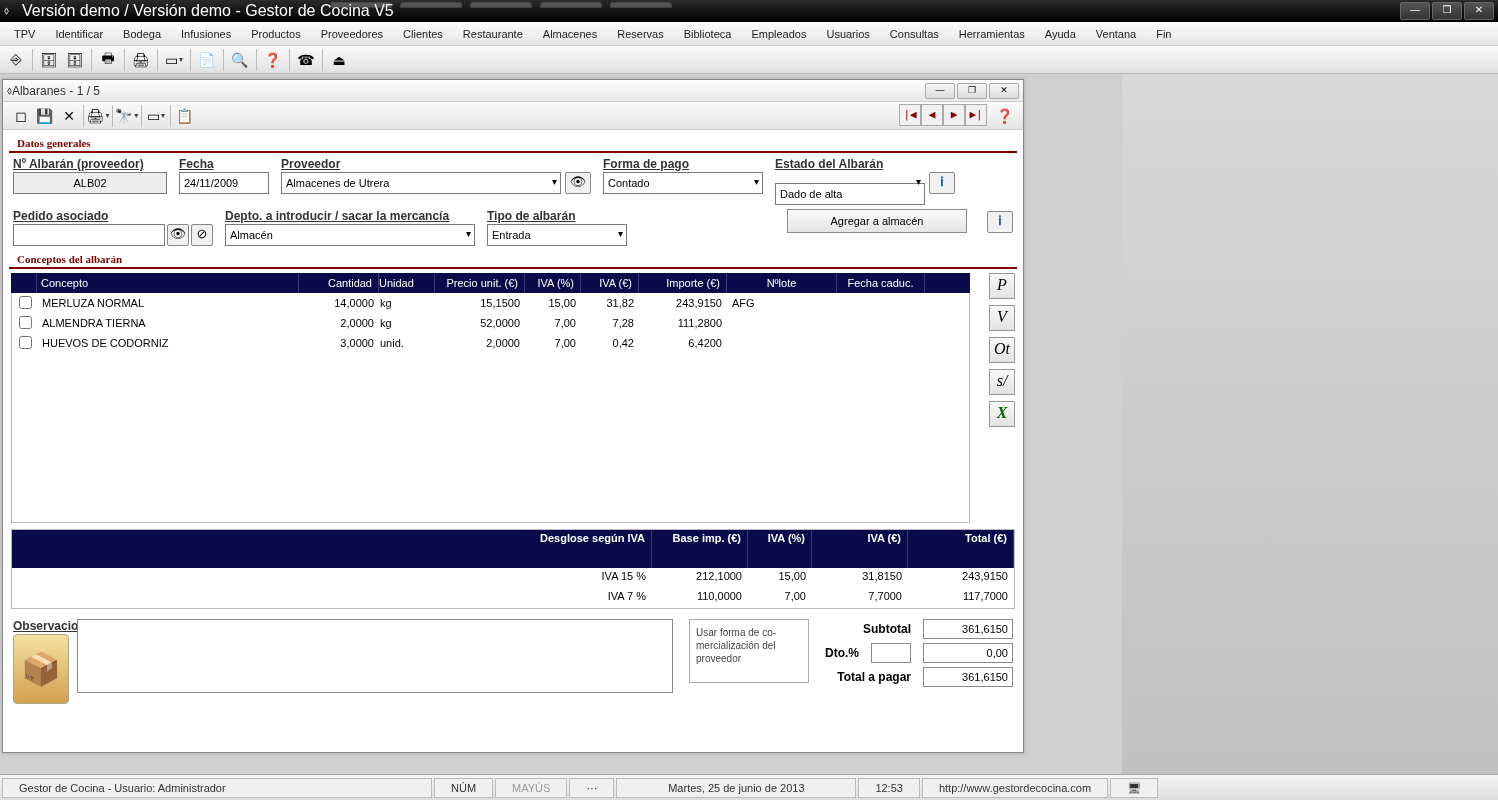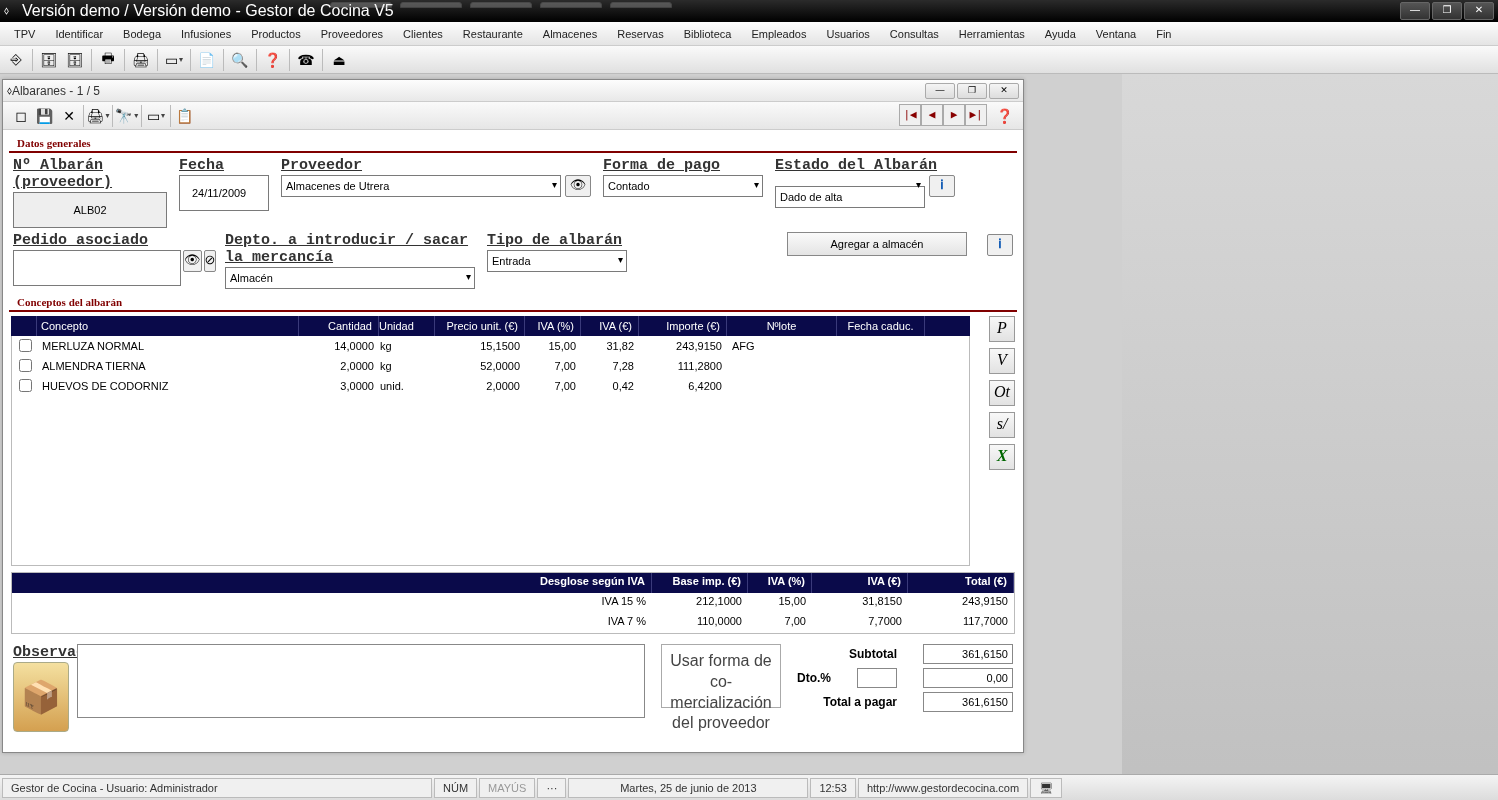--- a/index.html
+++ b/index.html
@@ -22,23 +22,23 @@
 .child-title{height:22px;background:linear-gradient(#fdfdfd,#e8e8e8);border-bottom:1px solid #ccc;display:flex;align-items:center;padding:0 4px}
 .child-title-text{flex:1;font-size:12px;color:#333}
 .child-wbtn{width:30px;height:16px;border:1px solid #aaa;background:linear-gradient(#f4f4f4,#ddd);margin-left:2px;text-align:center;font-size:9px;line-height:13px;border-radius:2px;cursor:pointer}
 .child-toolbar{height:28px;background:linear-gradient(#fafafa,#e6e6e6);border-bottom:1px solid #ccc;display:flex;align-items:center;padding:0 6px}
 .nav-group{margin-left:auto;display:flex;gap:0}
 .nav-btn{width:22px;height:22px;border:1px solid #aaa;background:#f0f0f0;text-align:center;line-height:20px;font-size:11px;cursor:pointer;font-family:monospace;color:#800}
 .section-header{font-family:Verdana;font-weight:bold;color:#800000;font-size:11px;padding:5px 8px 2px;border-bottom:2px solid #800000;margin:2px 6px 4px}
 .form-area{padding:0 10px;display:grid;row-gap:2px}
 .form-row1{display:flex;gap:12px;align-items:flex-start}
 .field{display:flex;flex-direction:column;gap:1px}
-.field-label{font-family:Liberation Mono, monospace;font-size:15px;color:#333}
+.field-label{font-family:Liberation Sans, sans-serif;font-size:12px;color:#333}
 .field-label.u{font-weight:bold;text-decoration:underline}
-.txt-input{border:1px solid #7a7a7a;height:36px;padding:0 12px;background:#fff}
+.txt-input{border:1px solid #7a7a7a;height:22px;padding:0 4px;background:#fff}
 .txt-input[readonly]{background:#eee;text-align:center}
 .combo{border:1px solid #7a7a7a;height:22px;background:#fff;padding:0 4px;appearance:none;position:relative}
 .combo-wrap{position:relative}
 .combo-wrap::after{content:"▾";position:absolute;right:4px;top:4px;pointer-events:none;font-size:10px}
 .eye-btn,.info-btn{width:26px;height:22px;border:1px solid #888;background:#f0f0f0;text-align:center;font-size:13px;line-height:18px;cursor:pointer;border-radius:2px}
 .info-btn{font-weight:bold;color:#0050b0;margin-left:4px}
 .btn-wide{width:180px;height:24px;border:1px solid #888;background:linear-gradient(#fafafa,#e4e4e4);cursor:pointer}
 .grid-head{background:#0a0a4a;color:#fff;display:flex;height:20px;align-items:center;font-size:11px}
 .grid-body{height:230px;background:#fff;overflow:auto;border:1px solid #bbb;border-top:none}
 .grid-row{display:flex;height:20px;align-items:center;border-bottom:0}
@@ -52,39 +52,39 @@
 .c-imp{width:88px;text-align:right;padding-right:6px}
 .c-lote{width:110px;text-align:center}
 .c-cad{width:88px;text-align:center}
 .chk-col{width:26px;text-align:center}
 .grid-head .cell{border-right:1px solid #3a3a7a;height:100%;line-height:20px;font-weight:normal}
 .side-tools{display:flex;flex-direction:column;gap:6px;margin-left:4px}
 .side-btn{width:26px;height:26px;border:1px solid #999;background:linear-gradient(#f8f8f8,#e2e2e2);font-style:italic;font-family:Georgia;font-size:16px;text-align:center;line-height:22px;cursor:pointer}
 .conceptos-wrap{display:flex;padding:0 8px;gap:15px}
 .conceptos-inner{flex:1}
 .iva-grid{margin:6px 8px;background:#fff;border:1px solid #bbb}
-.iva-head{background:#0a0a4a;color:#fff;display:flex;height:20px}
+.iva-head{background:#0a0a4a;color:#fff;display:flex;height:38px}
 .iva-head .cell{border-right:1px solid #3a3a7a;padding:2px 6px;text-align:right}
 .iva-row{display:flex;height:20px}
 .iva-row .cell{padding:2px 6px;text-align:right}
 .iva-c1{flex:1}
 .iva-c2{width:96px}
 .iva-c3{width:64px}
 .iva-c4{width:96px}
 .iva-c5{width:106px}
 .obs-area{display:flex;align-items:flex-start;padding:4px 10px;gap:8px}
 .obs-icon{width:56px;height:70px;background:linear-gradient(#f4e0a0,#d4a050);border:1px solid #aa8;border-radius:4px;display:flex;align-items:center;justify-content:center;font-size:32px}
 .obs-text{flex:1;height:74px;border:1px solid #888;resize:none;padding:2px}
 .totals{display:flex;flex-direction:column;gap:4px;margin-left:8px}
-.total-row{display:flex;align-items:center;gap:26px;justify-content:flex-end}
+.total-row{display:flex;align-items:center;gap:12px;justify-content:flex-end}
 .total-label{font-weight:bold;font-size:12px}
 .total-val{width:90px;border:1px solid #888;height:20px;padding:0 4px;text-align:right;background:#fff}
-.comerc-box{width:120px;height:64px;border:1px solid #aaa;padding:6px;font-size:16px;text-align:center;line-height:1.3;color:#444;margin-left:8px}
+.comerc-box{width:120px;height:64px;border:1px solid #aaa;padding:6px;font-size:10px;line-height:1.3;color:#444;margin-left:8px}
 .statusbar{position:absolute;bottom:0;left:0;right:0;height:26px;background:linear-gradient(#f4f4f4,#dcdcdc);border-top:1px solid #aaa;display:flex;align-items:center}
-.sb-cell{border:1px solid #bbb;height:20px;line-height:18px;padding:0 8px;margin-left:2px;background:#f0f0f0;color:#333;font-size:11px}
+.sb-cell{border:1px solid #bbb;height:20px;line-height:18px;padding:0 16px;margin-left:2px;background:#f0f0f0;color:#333;font-size:11px}
 .desktop-bg{position:absolute;top:0;right:0;width:376px;height:724px;background:linear-gradient(#d8d8d8,#c0c0c0)}
 </style>
 </head>
 <body>
 
 <div class="titlebar">
   <span class="titlebar-icon">⬨</span>
   <span class="titlebar-text">Versión demo / Versión demo - Gestor de Cocina V5</span>
   <div class="bg-tabs">
     <div class="bg-tab"> </div>

